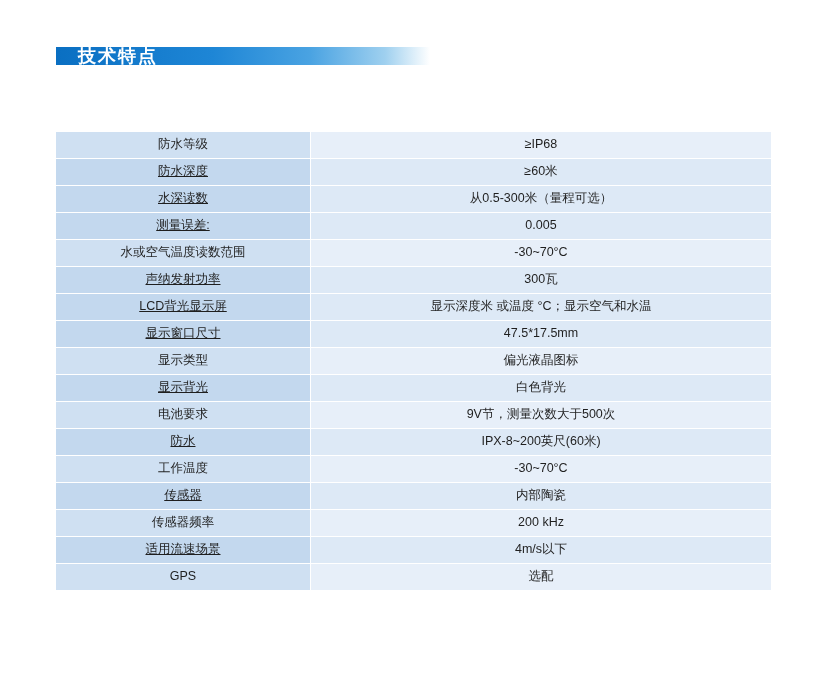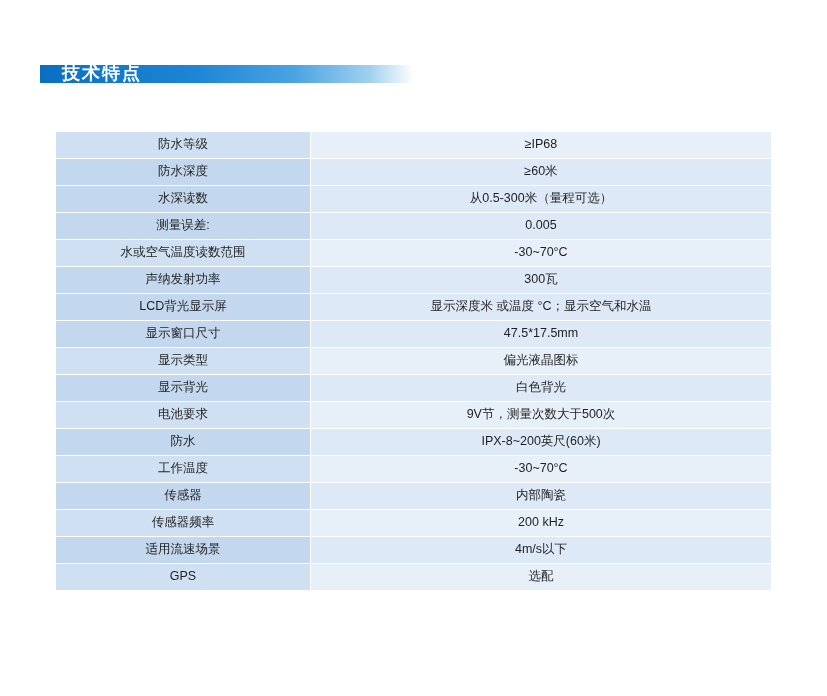--- a/index.html
+++ b/index.html
@@ -12,27 +12,26 @@
     height: 696px;
     font-family: "Liberation Sans", sans-serif;
     color: #1a1a1a;
     position: relative;
     overflow: hidden;
   }
 
   
   .header-band {
     position: absolute;
-    left: 32px;
+    left: 48px;
     top: 47px;
     width: 382px;
     height: 36px;
     display: flex;
-    align-items: flex-end;
-    font-family: Liberation Mono, monospace;
+    align-items: flex-start;
   }
   .header-accent {
     width: 8px;
     background: #f39100;
     flex: 0 0 8px;
   }
   .header-bar {
     flex: 1 1 auto;
     background: linear-gradient(to right, #0a6fc2 0%, #1e86d6 42%, #4aa3e2 68%, #9fd0ef 88%, #ffffff 100%);
     display: flex;
@@ -71,20 +70,21 @@
   }
   td.label-cell {
     width: 228px;
     background: #cfe0f2;
   }
   td.value-cell {
     background: #e7eff9;
   }
   tr.alt td.label-cell {
     background: #c3d8ee;
+    text-decoration: underline;
   }
   tr.alt td.value-cell {
     background: #dde9f6;
   }
 </style>
 </head>
 <body>
 
 <div class="header-band">
   <div class="header-accent"></div>

